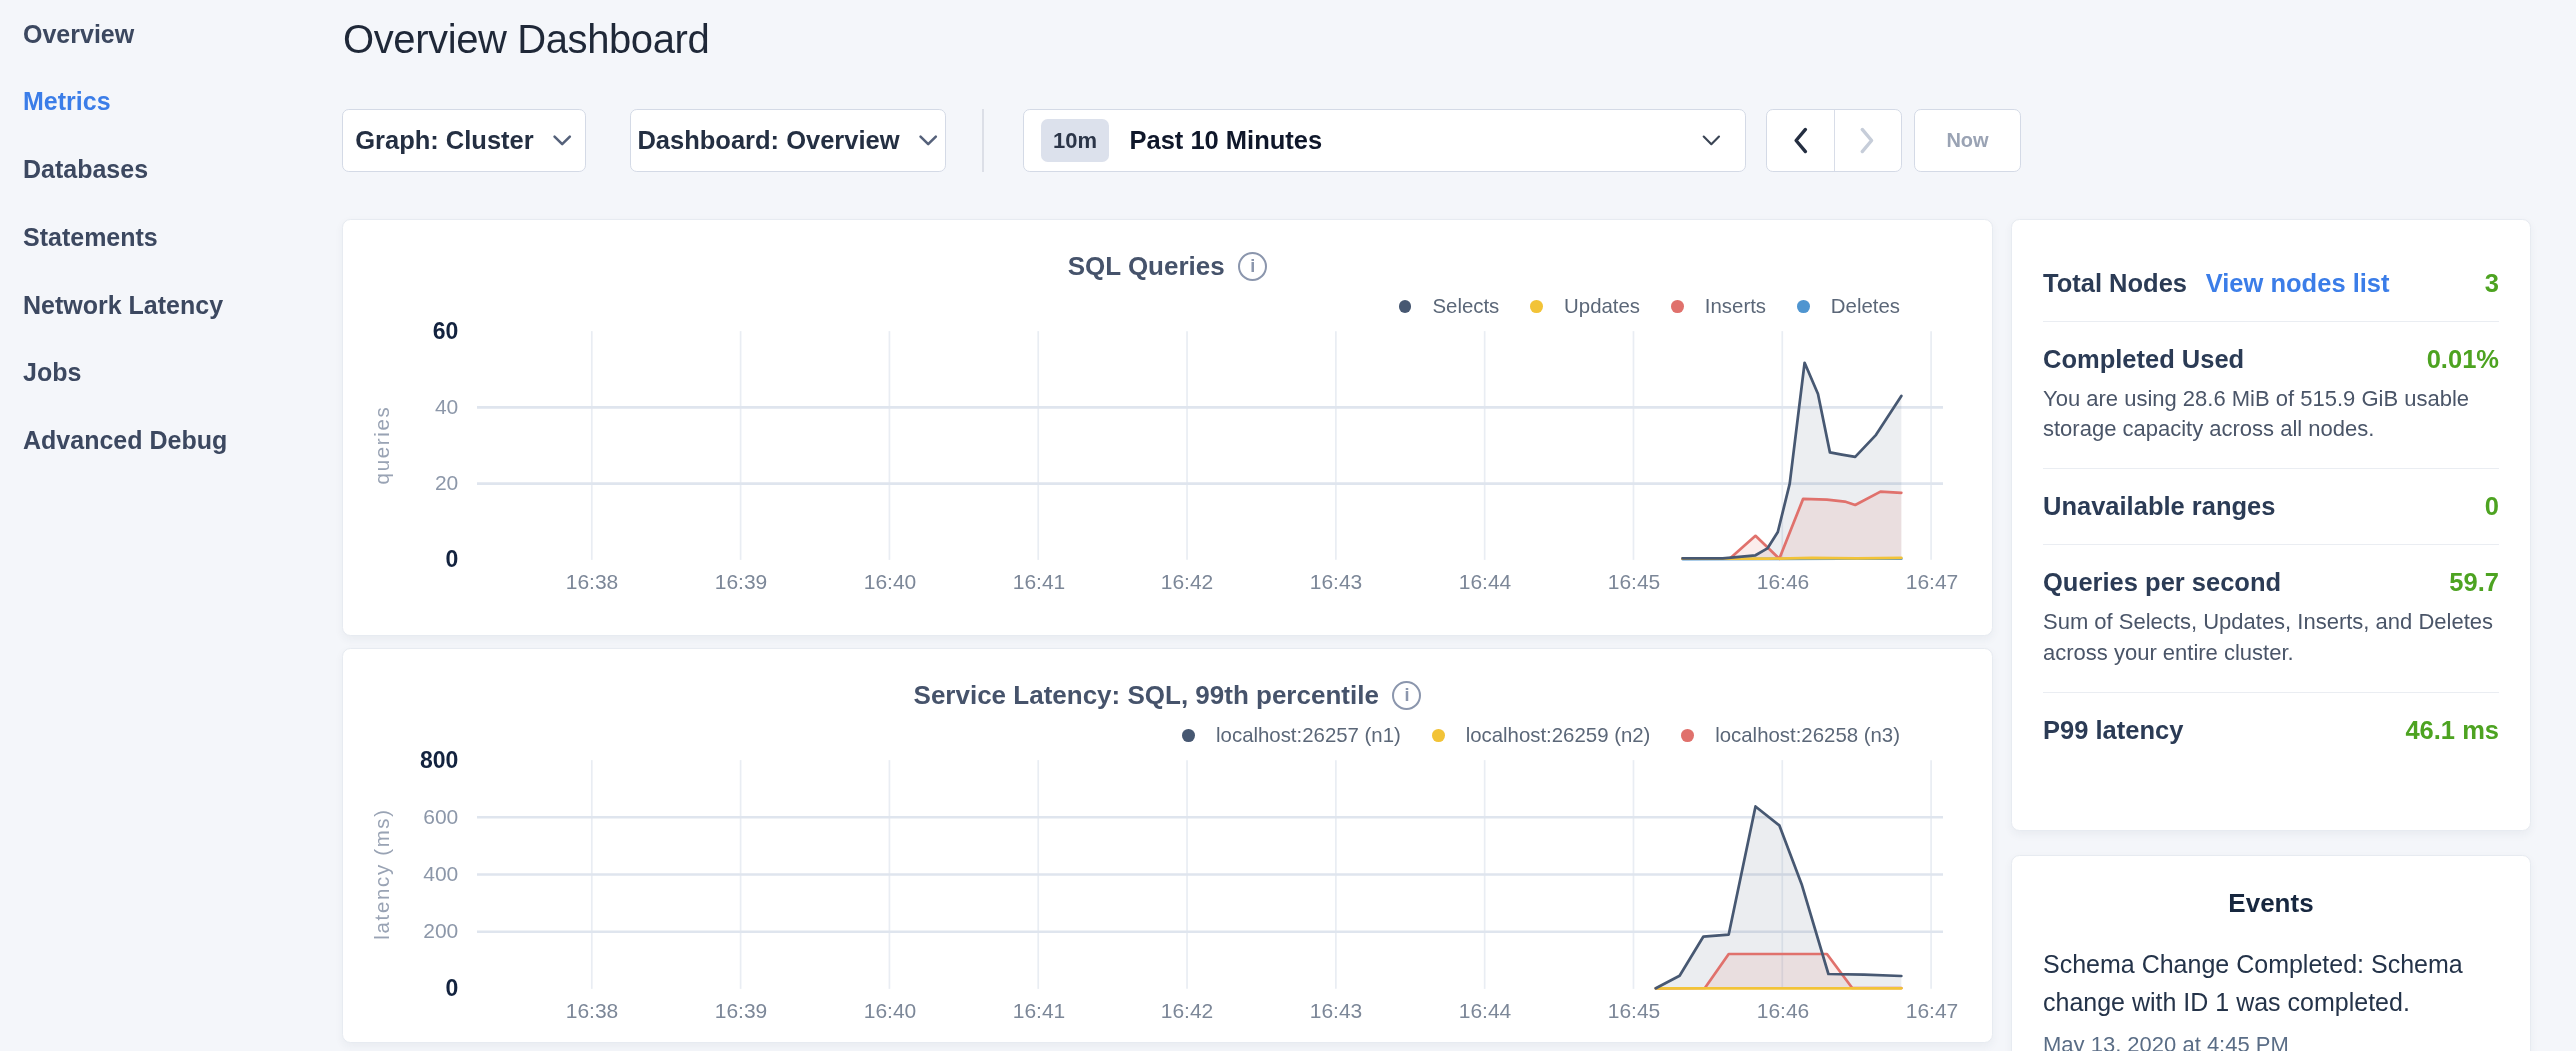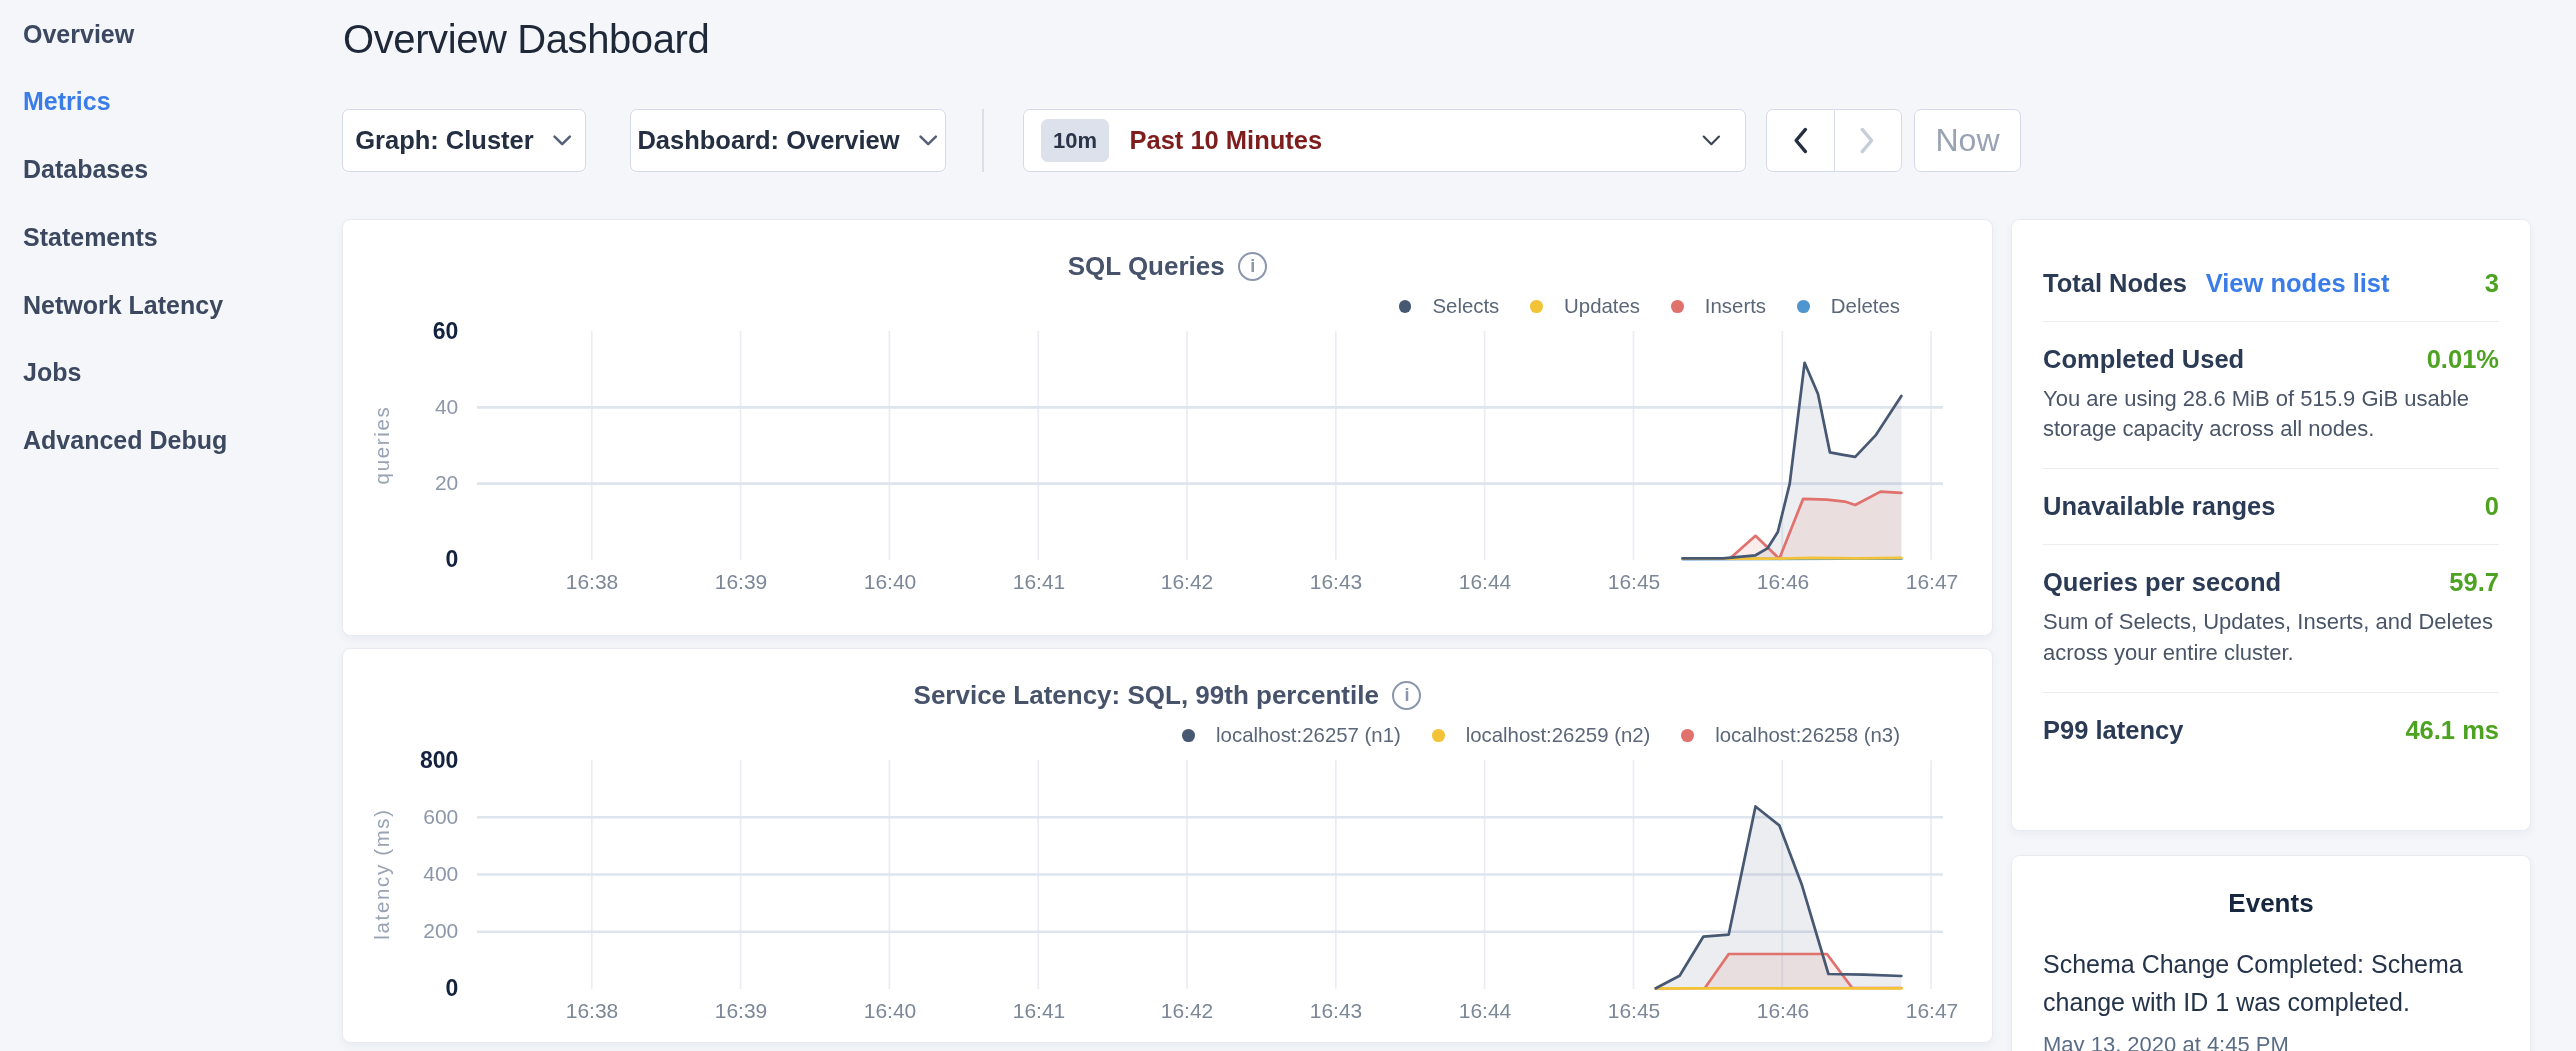--- a/index.html
+++ b/index.html
@@ -13,25 +13,25 @@
 
   
   .page-title { position:absolute; left:343px; top:17px; font-size:40px; font-weight:500; color:#1f2838; letter-spacing:-0.4px; }
 
   .controls { position:absolute; left:342px; top:109px; height:63px; width:1701px; }
   .ctl-box { position:absolute; top:0; height:63px; background:#fff; border:1.7px solid #d4dae6; border-radius:6.8px; display:flex; align-items:center; cursor:pointer; }
   .dd-label { font-size:25.5px; font-weight:700; color:#242f42; }
   .chev { margin-left:18.7px; display:inline-flex; }
   .ctl-divider { position:absolute; left:640px; top:0; width:1.7px; height:63px; background:#dcdfe7; }
   .time-badge { background:#dce1ec; border-radius:6.8px; font-size:22px; font-weight:700; color:#2b3548; padding:8.5px 12px; margin-left:17px; }
-  .time-label { font-size:25.5px; font-weight:700; color:#7f1d1d; margin-left:20.4px; }
+  .time-label { font-size:25.5px; font-weight:700; color:#0f172a; margin-left:20.4px; }
   .arrow-group { position:absolute; left:1424px; top:0; width:136px; height:63px; background:#fff; border:1.7px solid #d4dae6; border-radius:6.8px; display:flex; }
   .arrow-btn { flex:1; display:flex; align-items:center; justify-content:center; cursor:pointer; }
   .arrow-btn + .arrow-btn { border-left:1.7px solid #d8dde8; }
-  .now-btn { position:absolute; left:1572px; top:0; width:107px; height:63px; background:#fff; border:1.7px solid #d4dae6; border-radius:6.8px; display:flex; align-items:center; justify-content:center; font-size:32px; font-weight:400; color:#9aa3b4; cursor:default; }
+  .now-btn { position:absolute; left:1572px; top:0; width:107px; height:63px; background:#fff; border:1.7px solid #d4dae6; border-radius:6.8px; display:flex; align-items:center; justify-content:center; font-size:20px; font-weight:700; color:#9aa3b4; cursor:default; }
 
   
   .card { position:absolute; background:#fff; border:0.9px solid #e7ebf1; border-radius:8.5px; box-shadow:0 3.4px 8.5px rgba(44,60,86,0.05); }
   .chart-card-1 { left:342px; top:219px; width:1651px; height:417px; }
   .chart-card-2 { left:342px; top:648px; width:1651px; height:395px;text-decoration:underline; }
   .summary-card { left:2011px; top:219px; width:520px; height:612px; }
   .events-card  { left:2011px; top:855px; width:520px; height:323px; }
 
   
   .chart-title-row { position:absolute; left:0; top:31px; width:100%; display:flex; align-items:center; justify-content:center; gap:13.6px; }

